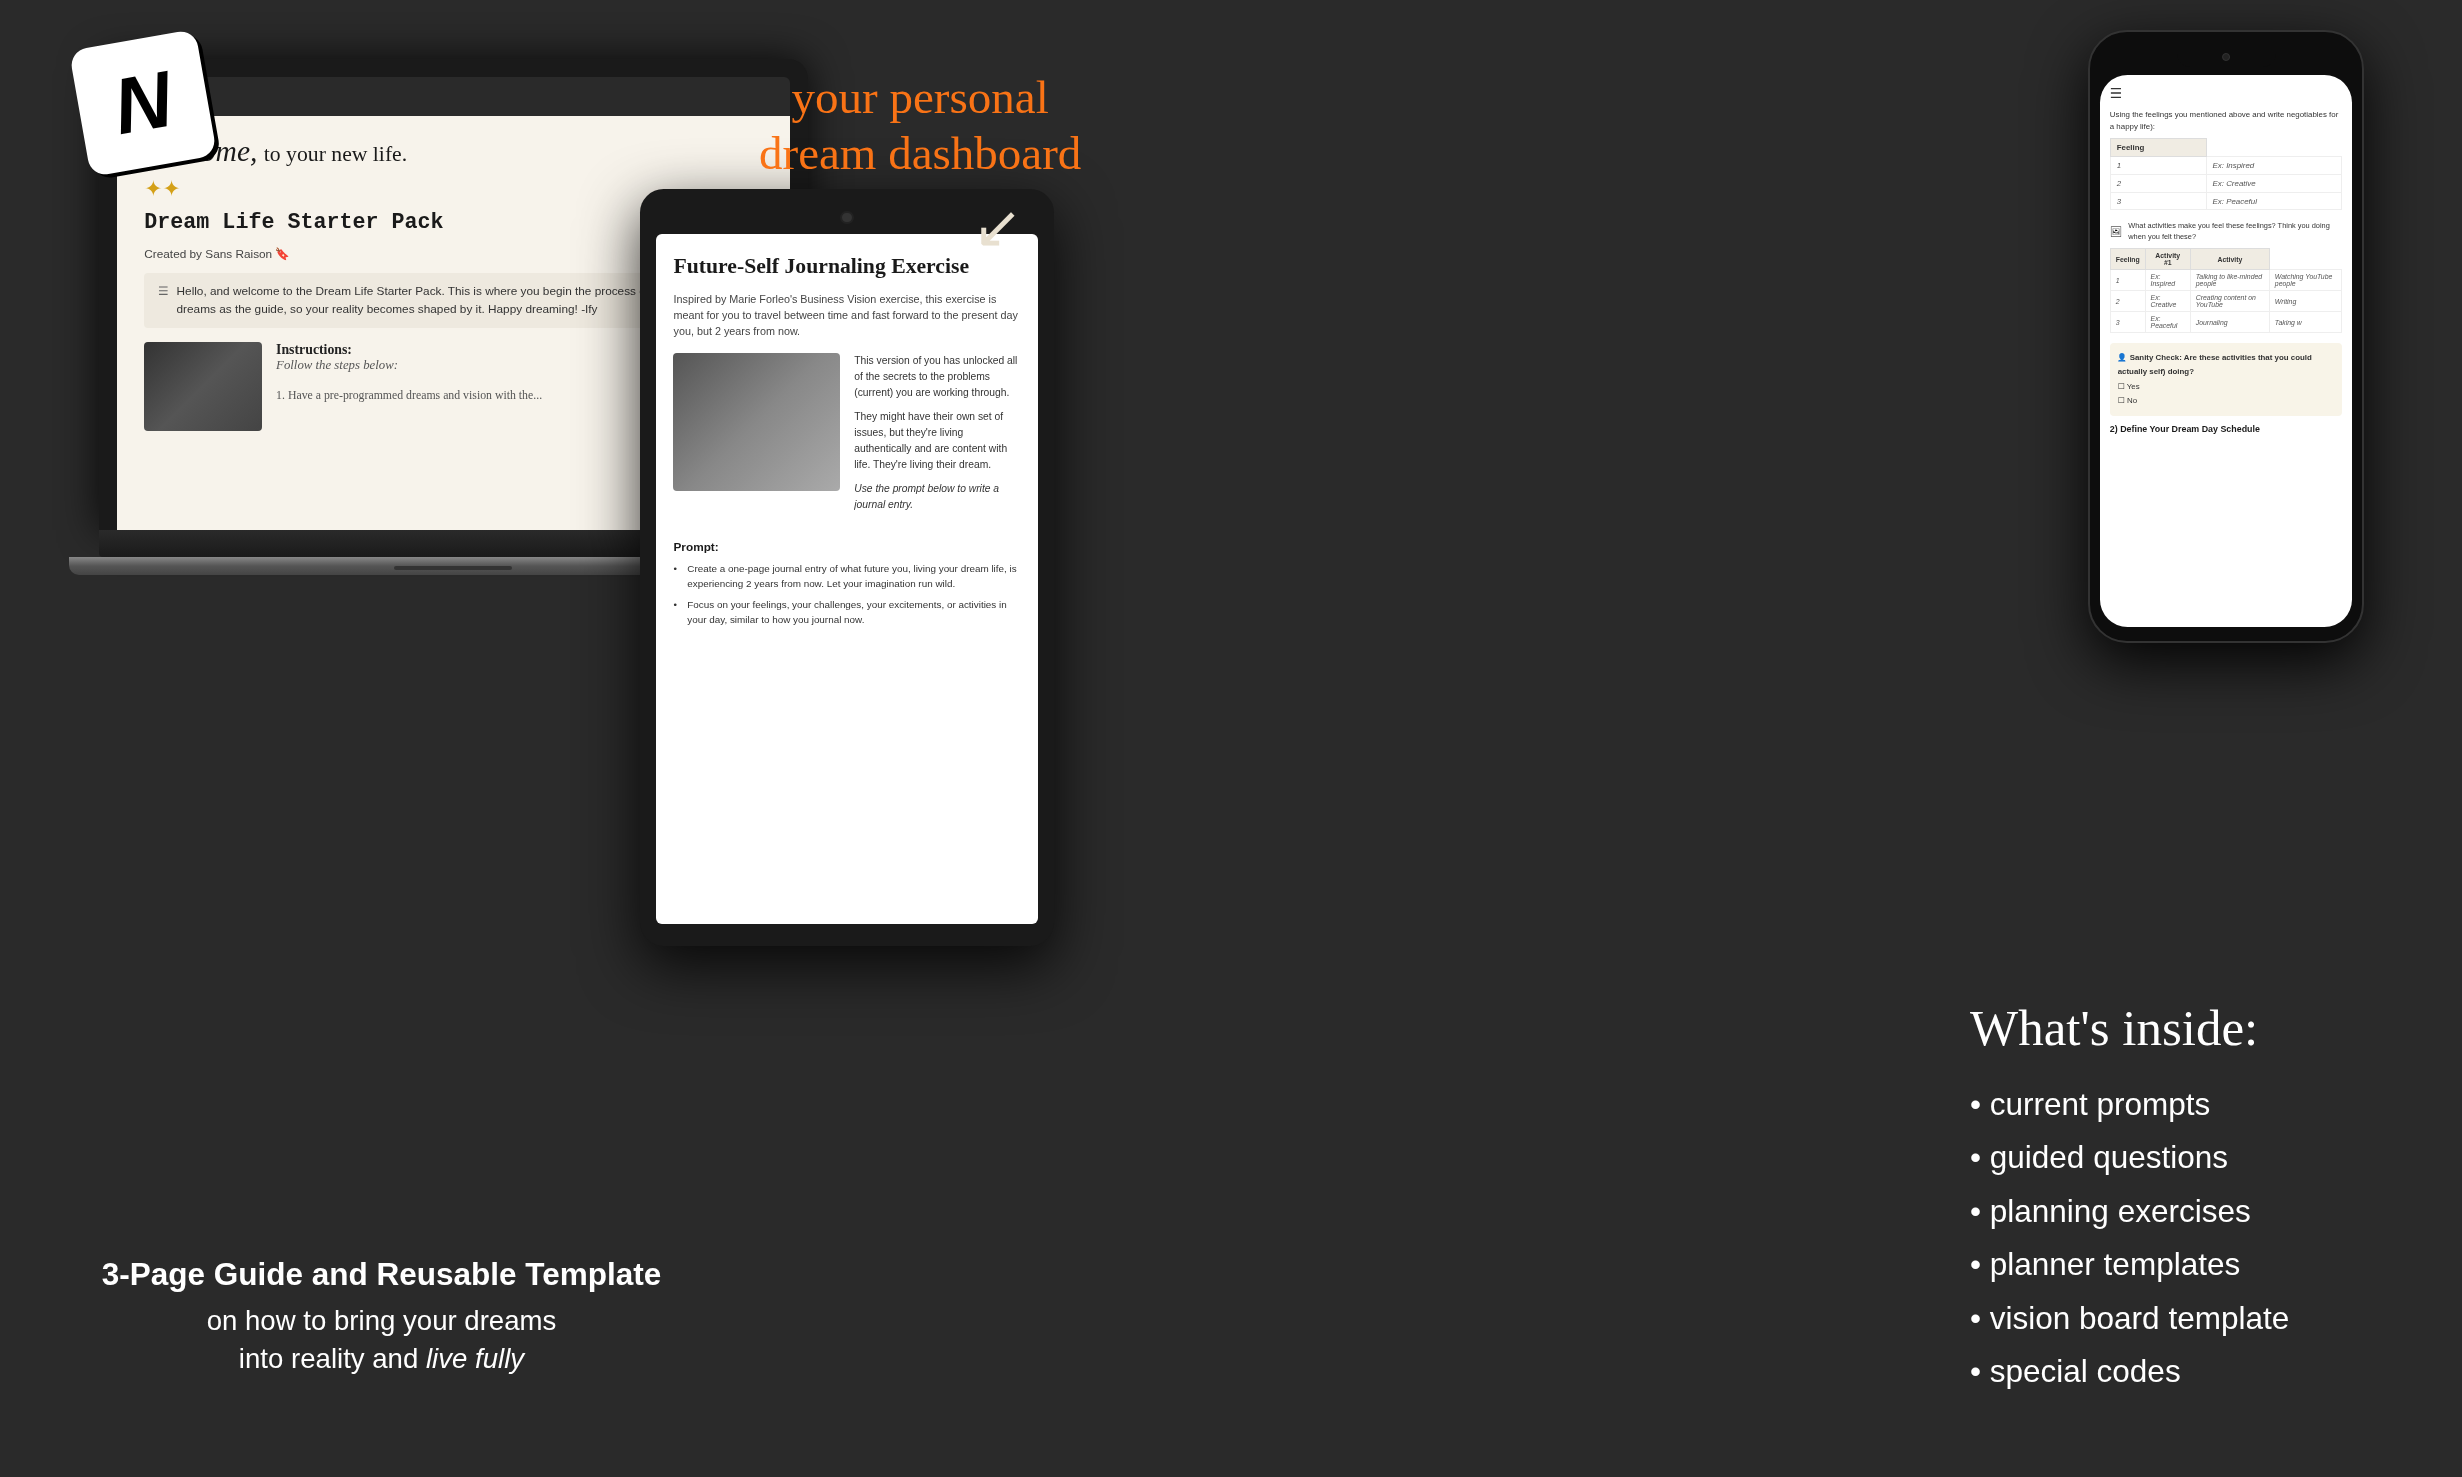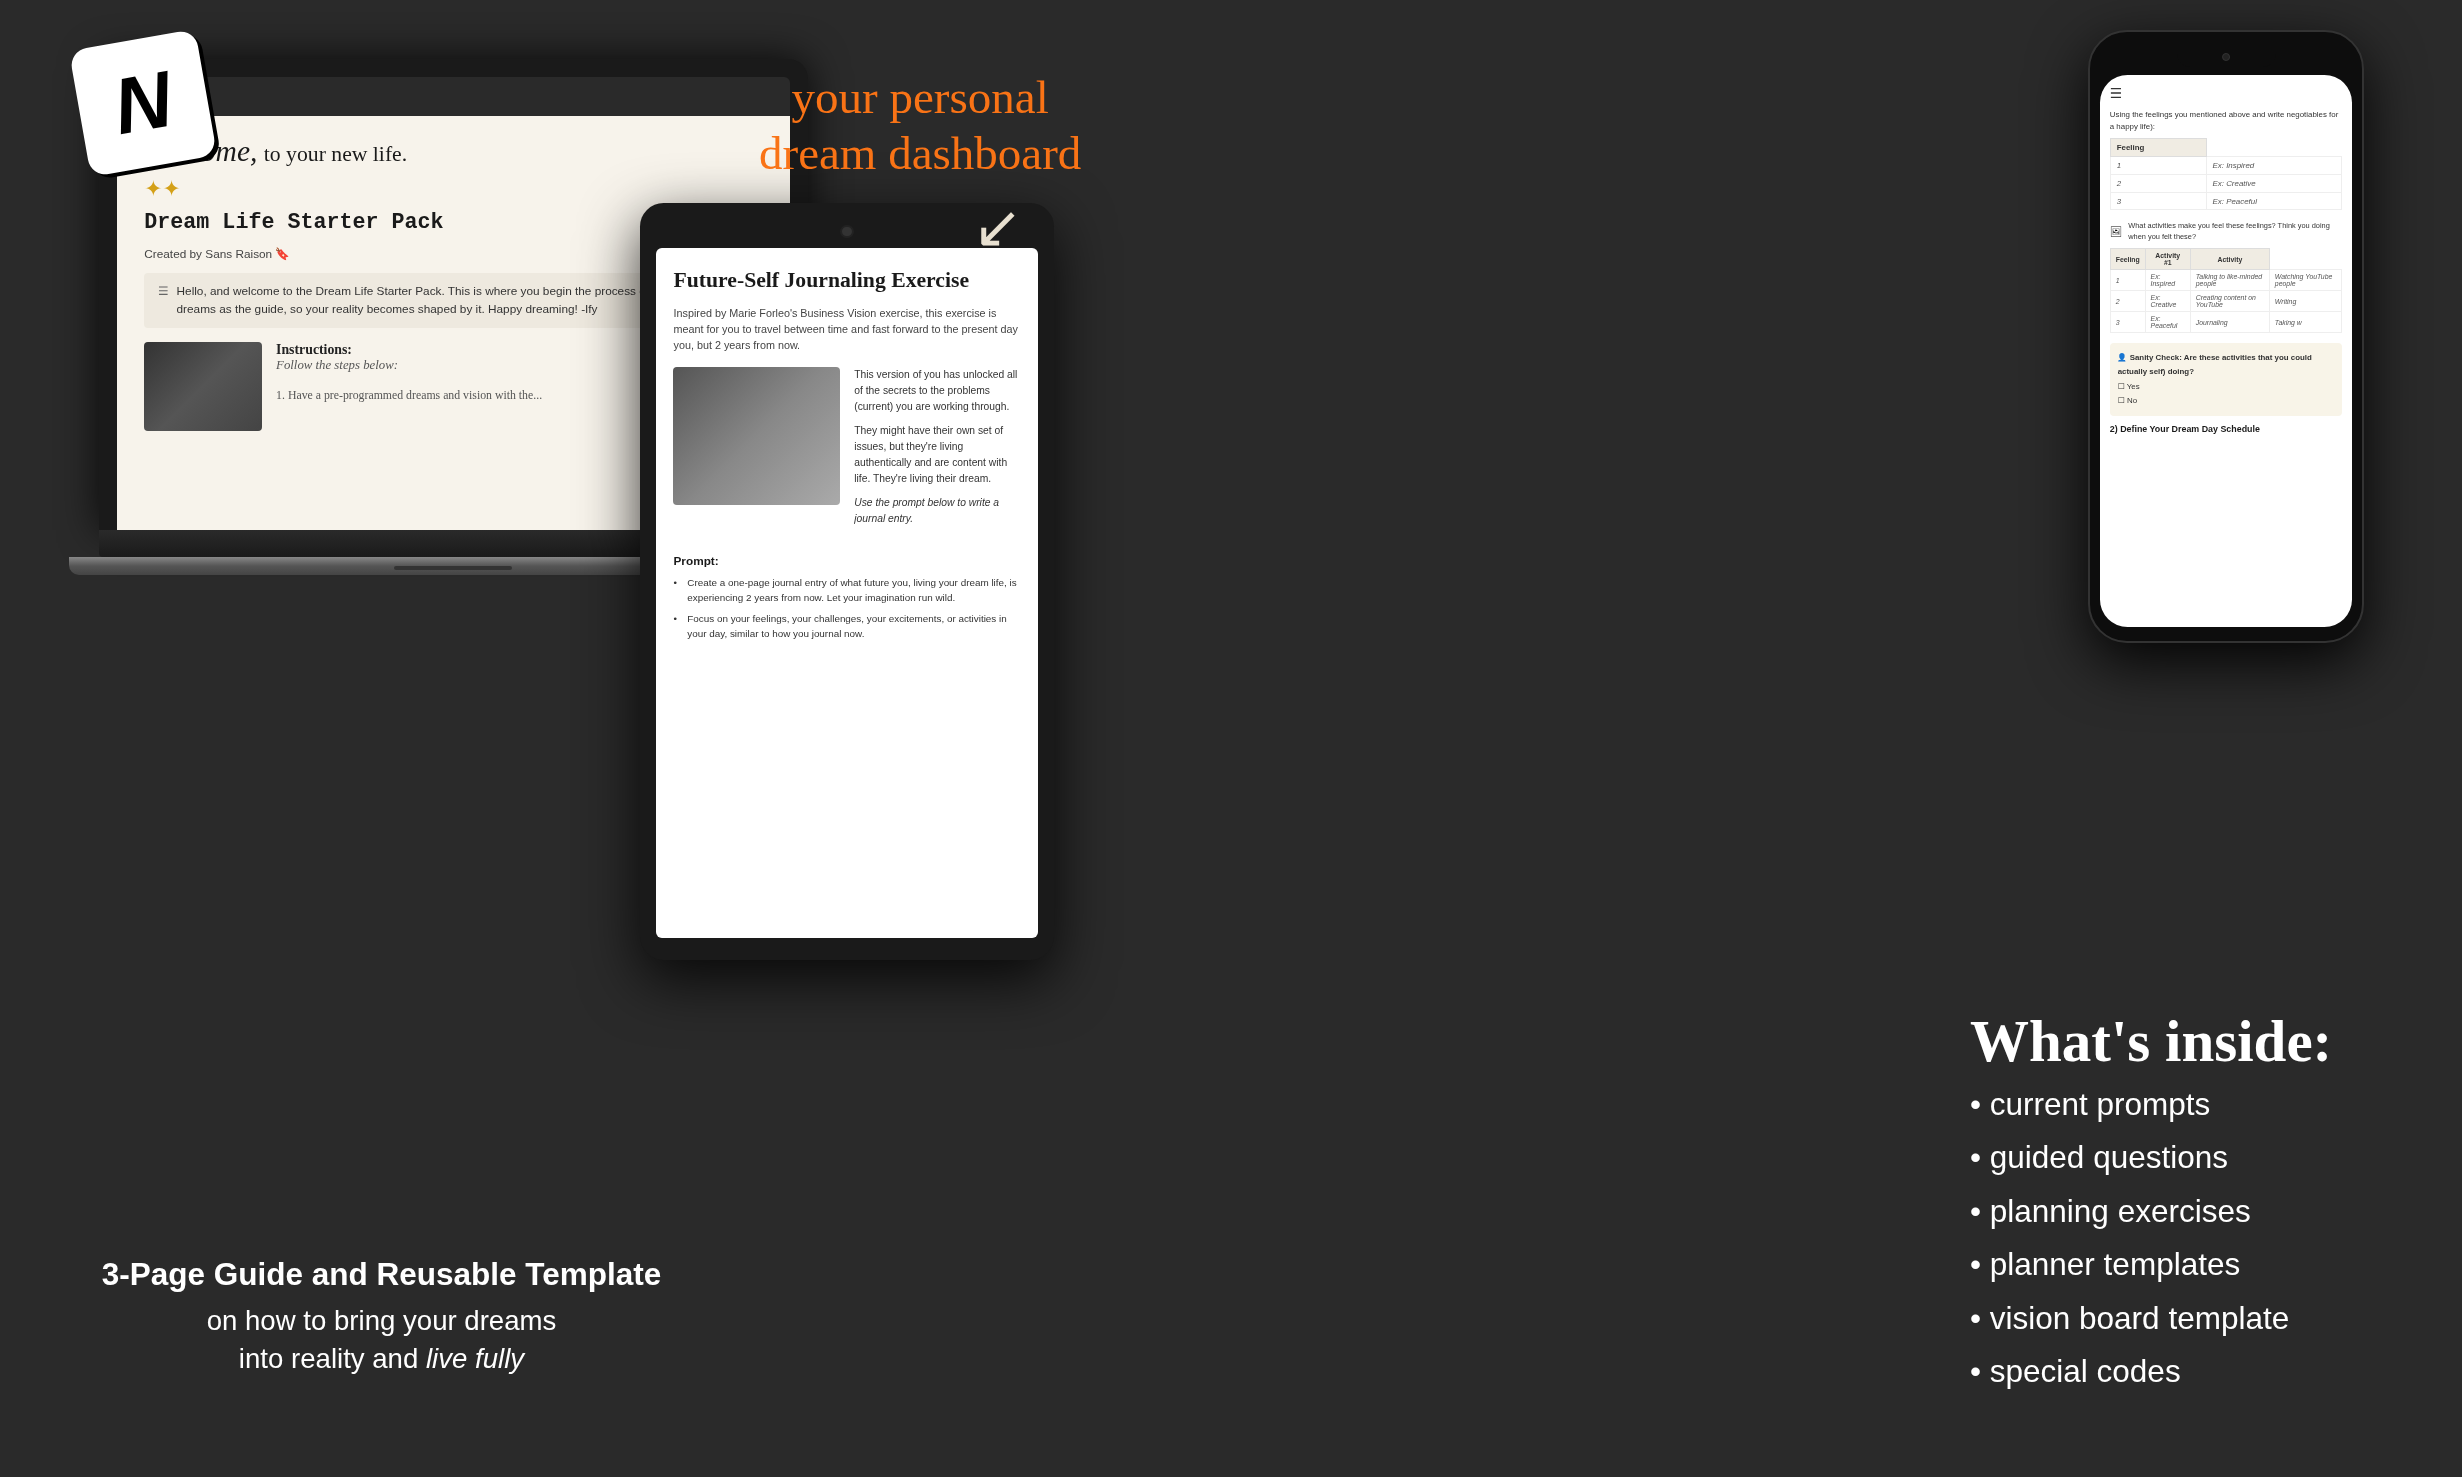--- a/index.html
+++ b/index.html
@@ -235,21 +235,21 @@
       color: #e8e0d0;
       margin-top: 9.9px;
       display: block;
       text-align: right;
       margin-right: 59px;
     }
 
     
     .tablet-wrapper {
       position: absolute;
-      top: 203px;
+      top: 189px;
       left: 640px;
       width: 414px;
       z-index: 8;
     }
 
     .tablet-outer {
       background: #1a1a1a;
       border-radius: 23.6px;
       padding: 21.7px 15.8px;
       box-shadow: 0 19.7px 59px rgba(0,0,0,0.8);
@@ -458,24 +458,23 @@
     
     .whats-inside {
       position: absolute;
       bottom: 79px;
       right: 79px;
       color: white;
       width: 414px;
     }
 
     .whats-title {
-      font-size: 59px;
+      font-size: 51px;
       font-family: Georgia, serif;
-      margin-bottom: 2px;
-      font-weight: bold;
+      margin-bottom: 21px;
     }
 
     .whats-list {
       list-style: none;
       font-size: 31.5px;
       font-family: Arial, sans-serif;
       line-height: 1.7;
     }
 
     .whats-list li::before {

